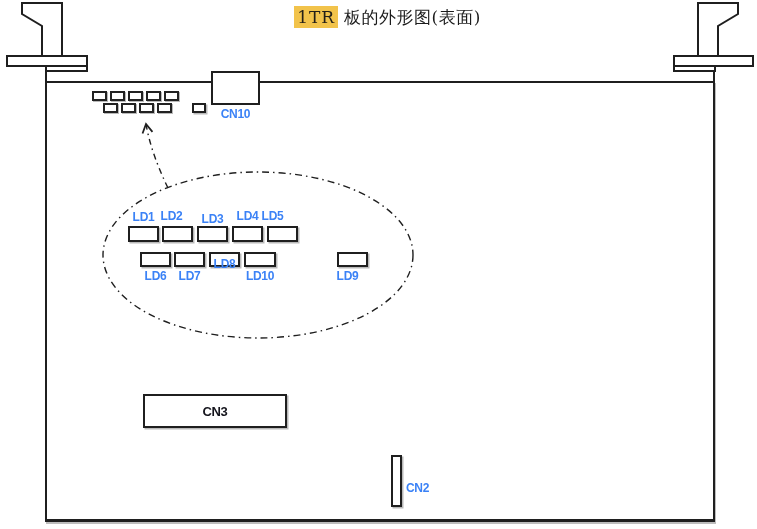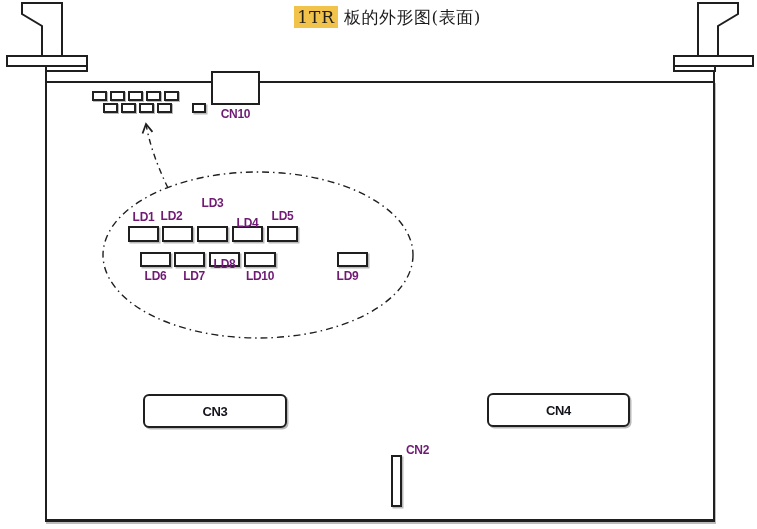--- a/index.html
+++ b/index.html
@@ -8,25 +8,25 @@
   .title{position:absolute;left:0;top:6px;width:757px;text-align:center;
          font-family:"DejaVu Serif","Liberation Serif",serif;font-size:17px;color:#1c1c1c;
          padding-left:18px;box-sizing:border-box;letter-spacing:.5px;}
   .title .hl{background:#F2C34B;padding:1px 3px;color:#242018;letter-spacing:1px;}
   svg{position:absolute;left:0;top:0;}
   .board{position:absolute;left:45px;top:81px;width:670px;height:441px;box-sizing:border-box;
          background:#fff;border:2px solid #1f1f1f;border-bottom-width:3px;
          box-shadow:1px 2px 0 #bdbdbd;}
   .box{position:absolute;box-sizing:border-box;border:2px solid #1f1f1f;background:#fff;}
   .sh{box-shadow:1.5px 1.5px 0 #b9b9b9;}
-  .lbl{position:absolute;font:bold 12px "Liberation Sans",sans-serif;color:#701a75;
+  .lbl{position:absolute;font:bold 12px "Liberation Sans",sans-serif;color:#3b82f6;
        letter-spacing:-0.3px;white-space:nowrap;}
   .ctr{text-align:center;}
   .cnbox{display:flex;align-items:center;justify-content:center;
-         font:bold 13px "Liberation Sans",sans-serif;color:#14141c;letter-spacing:-0.3px;border-radius:6px;}
+         font:bold 13px "Liberation Sans",sans-serif;color:#14141c;letter-spacing:-0.3px;}
   .edge-row{position:absolute;display:flex;gap:3px;}
   .edge-row .cell{width:15px;height:10px;box-sizing:border-box;border:2px solid #222;
                   background:#fff;box-shadow:1px 1px 0 #b9b9b9;}
 </style>
 </head>
 <body>
 
 <div class="canvas">
 
   <div class="title">
@@ -81,39 +81,36 @@
   <div class="lbl ctr" style="left:211px;top:107px;width:49px;">CN10</div>
 
   <div class="box sh" style="left:128px;top:226px;width:31px;height:16px;"></div>
   <div class="box sh" style="left:162px;top:226px;width:31px;height:16px;"></div>
   <div class="box sh" style="left:197px;top:226px;width:31px;height:16px;"></div>
   <div class="box sh" style="left:232px;top:226px;width:31px;height:16px;"></div>
   <div class="box sh" style="left:267px;top:226px;width:31px;height:16px;"></div>
 
   <div class="lbl ctr" style="left:128px;top:210px;width:31px;">LD1</div>
   <div class="lbl ctr" style="left:156px;top:209px;width:31px;">LD2</div>
-  <div class="lbl ctr" style="left:197px;top:196px;width:31px;">LD3</div>
-  <div class="lbl ctr" style="left:232px;top:216px;width:31px;text-align:center;">LD4</div>
-  <div class="lbl ctr" style="left:267px;top:209px;width:31px;">LD5</div>
+  <div class="lbl ctr" style="left:197px;top:212px;width:31px;">LD3</div>
+  <div class="lbl ctr" style="left:232px;top:209px;width:31px;text-align:center;">LD4</div>
+  <div class="lbl ctr" style="left:257px;top:209px;width:31px;">LD5</div>
 
   <div class="box sh" style="left:140px;top:252px;width:31px;height:15px;"></div>
   <div class="box sh" style="left:174px;top:252px;width:31px;height:15px;"></div>
   <div class="box sh" style="left:209px;top:252px;width:31px;height:15px;"></div>
   <div class="box sh" style="left:244px;top:252px;width:32px;height:15px;"></div>
   <div class="box sh" style="left:337px;top:252px;width:31px;height:15px;"></div>
 
   <div class="lbl ctr" style="left:140px;top:269px;width:31px;text-align:center;">LD6</div>
-  <div class="lbl ctr" style="left:174px;top:269px;width:31px;text-align:right;">LD7</div>
+  <div class="lbl ctr" style="left:174px;top:269px;width:31px;">LD7</div>
   <div class="lbl ctr" style="left:209px;top:257px;width:31px;">LD8</div>
   <div class="lbl ctr" style="left:244px;top:269px;width:32px;">LD10</div>
   <div class="lbl ctr" style="left:332px;top:269px;width:31px;">LD9</div>
 
   <div class="box sh cnbox" style="left:143px;top:394px;width:144px;height:34px;">
     <span>CN3</span>
   </div>
-  <div class="box sh cnbox" style="left:487px;top:393px;width:143px;height:34px;">
-    <span>CN4</span>
-  </div>
 
   <div class="box sh" style="left:391px;top:455px;width:11px;height:52px;"></div>
-  <div class="lbl" style="left:406px;top:443px;">CN2</div>
+  <div class="lbl" style="left:406px;top:481px;">CN2</div>
 
 </div>
 
 </body></html>

